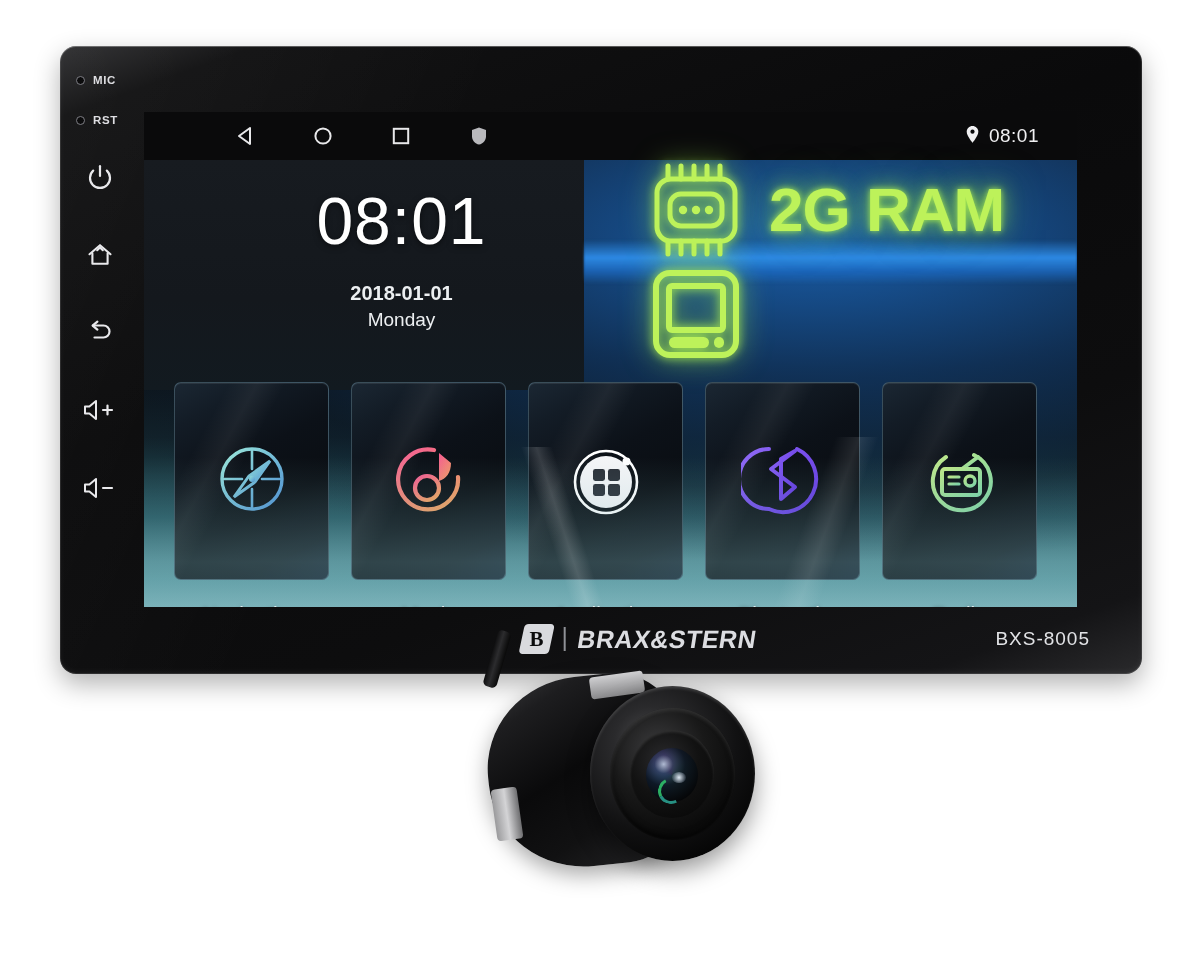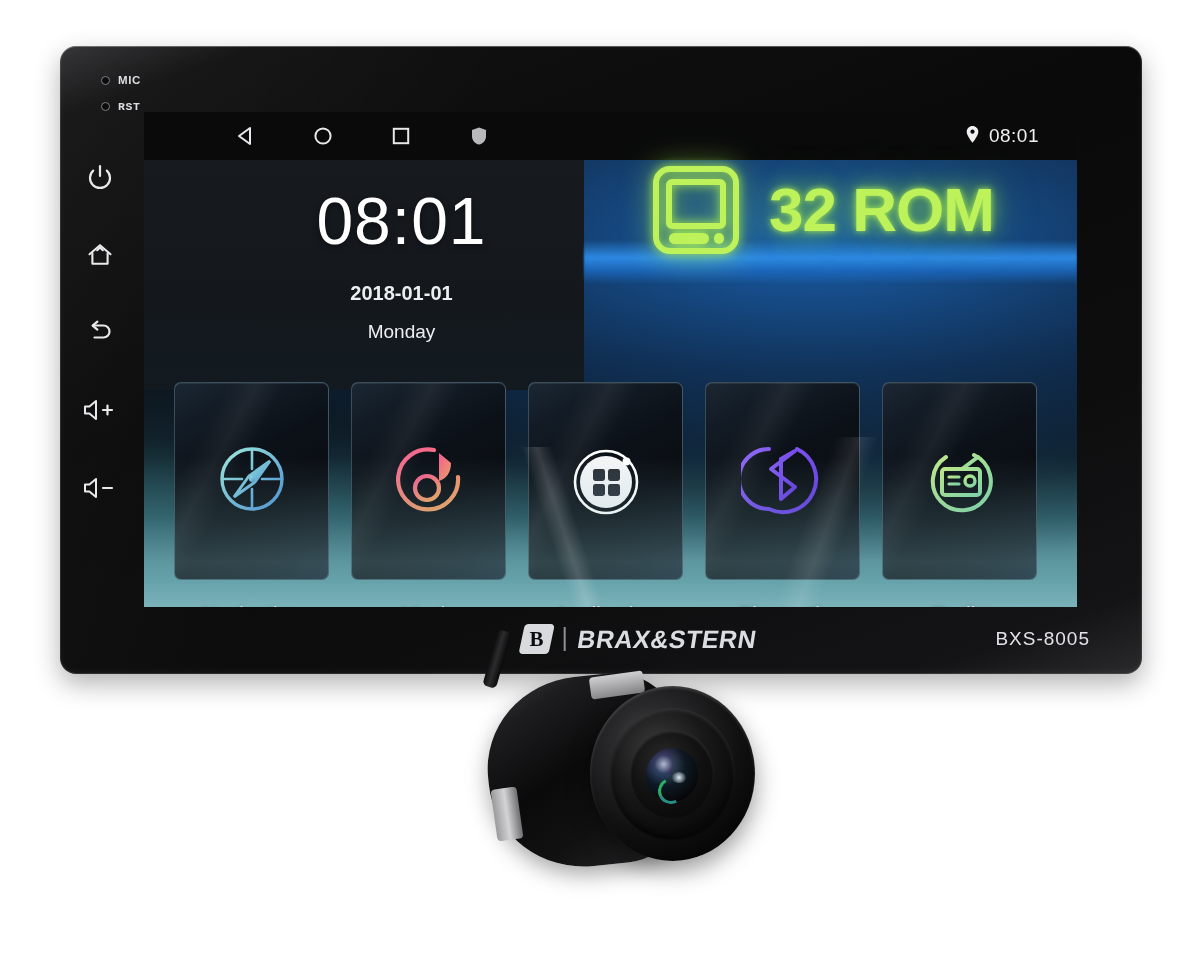--- a/index.html
+++ b/index.html
@@ -26,21 +26,21 @@
   }
   #bezel-gloss{
     position:absolute; left:-10%; top:-40%; width:60%; height:180%;
     background: linear-gradient(105deg, rgba(255,255,255,.05), rgba(255,255,255,0) 60%);
     transform: rotate(8deg); pointer-events:none;
   }
 
   
   #sidekeys { position:absolute; left:0; top:0; width:76px; height:100%; }
   .sk { position:absolute; left:0; width:76px; color:#e9e9ec; }
-  .sk-led { display:flex; align-items:center; gap:8px; padding-left:16px;margin-left:25px; }
+  .sk-led { display:flex; align-items:center; gap:8px; padding-left:16px; }
   .led-dot {
     width:9px; height:9px; border-radius:50%;
     border:1.4px solid #7e7e85; background:#0b0b0c;
   }
   .led-txt { font-size:11.5px; font-weight:700; letter-spacing:.6px; color:#dedee2; }
   .sk-ico { display:flex; align-items:center; justify-content:center; padding-left:4px; }
   .sk-ico svg { display:block; }
 
   
   #screen {
@@ -86,21 +86,21 @@
   #wall-streak2{
     position:absolute; right:40px; bottom:-10px; width:420px; height:180px;
     background: linear-gradient(-70deg, rgba(255,255,255,0) 46%, rgba(255,255,255,.10) 50%, rgba(255,255,255,0) 55%);
     pointer-events:none;
   }
 
   
   #clock { position:absolute; left:130px; top:28px; width:255px; text-align:center; color:#fff; }
   #clock-time { font-size:66px; font-weight:400; letter-spacing:1px; line-height:1; text-shadow:0 2px 6px rgba(0,0,0,.5); }
   #clock-date { font-size:20px; margin-top:28px; color:#eceff1;font-weight:bold; }
-  #clock-day  { font-size:19px; margin-top:16px; color:#eceff1; }
+  #clock-day  { font-size:19px; margin-top:4px; color:#eceff1; }
 
   
   #specs { position:absolute; right:10px; top:-2px; width:430px; }
   .spec { display:flex; align-items:center; gap:14px; height:104px; }
   .spec-ico { width:118px; display:flex; align-items:center; justify-content:center; }
   .spec-txt {
     font-size:62px; font-weight:700; letter-spacing:-1px;
     color:#bdf25a;
     text-shadow: 0 0 6px rgba(173,240,80,.95), 0 0 20px rgba(150,230,70,.75), 0 0 40px rgba(130,215,60,.5);
     line-height:1;
@@ -209,21 +209,21 @@
   <div id="bezel">
     <div id="bezel-gloss"></div>
 
     <div id="sidekeys">
 
       <div class="sk sk-led" style="top:28px;">
         <div class="led-dot"></div>
         <div class="led-txt">MIC</div>
       </div>
 
-      <div class="sk sk-led" style="top:54px;font-family:Liberation Mono, monospace;">
+      <div class="sk sk-led" style="top:68px;">
         <div class="led-dot"></div>
         <div class="led-txt">RST</div>
       </div>
 
       <div class="sk sk-ico" style="top:112px;height:40px;">
         <span>
           <svg width="26" height="28" viewBox="0 0 26 28" fill="none">
             <path d="M6.2 6.6A10 10 0 1 0 19.8 6.6" stroke="#e9e9ec" stroke-width="2.2" stroke-linecap="round"></path>
             <path d="M13 2.2V12" stroke="#e9e9ec" stroke-width="2.2" stroke-linecap="round"></path>
           </svg>
@@ -309,31 +309,44 @@
         <div id="wall-blueband"></div>
 
         <div id="clock">
           <div id="clock-time">08:01</div>
           <div id="clock-date">2018-01-01</div>
           <div id="clock-day">Monday</div>
         </div>
 
         <div id="specs">
 
+          <div class="spec">
+            <div class="spec-ico">
+              <svg class="glow" width="112" height="96" viewBox="0 0 112 96" fill="none" stroke="#bdf25a" stroke-width="5" stroke-linecap="round">
+                <rect x="17" y="17" width="78" height="62" rx="14"></rect>
+                <rect x="30" y="32" width="52" height="32" rx="11"></rect>
+                <circle cx="43" cy="48" r="4.2" fill="#bdf25a" stroke="none"></circle>
+                <circle cx="56" cy="48" r="4.2" fill="#bdf25a" stroke="none"></circle>
+                <circle cx="69" cy="48" r="4.2" fill="#bdf25a" stroke="none"></circle>
+                <path d="M28 17V4M41 17V4M54 17V4M67 17V4M80 17V4"></path>
+                <path d="M28 79v13M41 79v13M54 79v13M67 79v13M80 79v13"></path>
+              </svg>
+            </div>
+            <div class="spec-txt">2G RAM</div>
+          </div>
 
           <div class="spec">
             <div class="spec-ico">
               <svg class="glow" width="104" height="98" viewBox="0 0 104 98" fill="none" stroke="#bdf25a" stroke-width="6" stroke-linecap="round" stroke-linejoin="round">
                 <rect x="12" y="8" width="80" height="82" rx="14"></rect>
                 <rect x="25" y="21" width="54" height="44" rx="3"></rect>
                 <rect x="25" y="72" width="40" height="11" rx="5.5" fill="#bdf25a" stroke="none"></rect>
                 <rect x="70" y="72" width="10" height="11" rx="5" fill="#bdf25a" stroke="none"></rect>
               </svg>
             </div>
-            <div class="spec-txt">32 ROM</div>
           </div>
 
         </div>
 
         <div id="tiles">
 
           <div class="tile">
             <div class="tile-box">
               <span>
                 <svg width="84" height="84" viewBox="0 0 84 84" fill="none">

